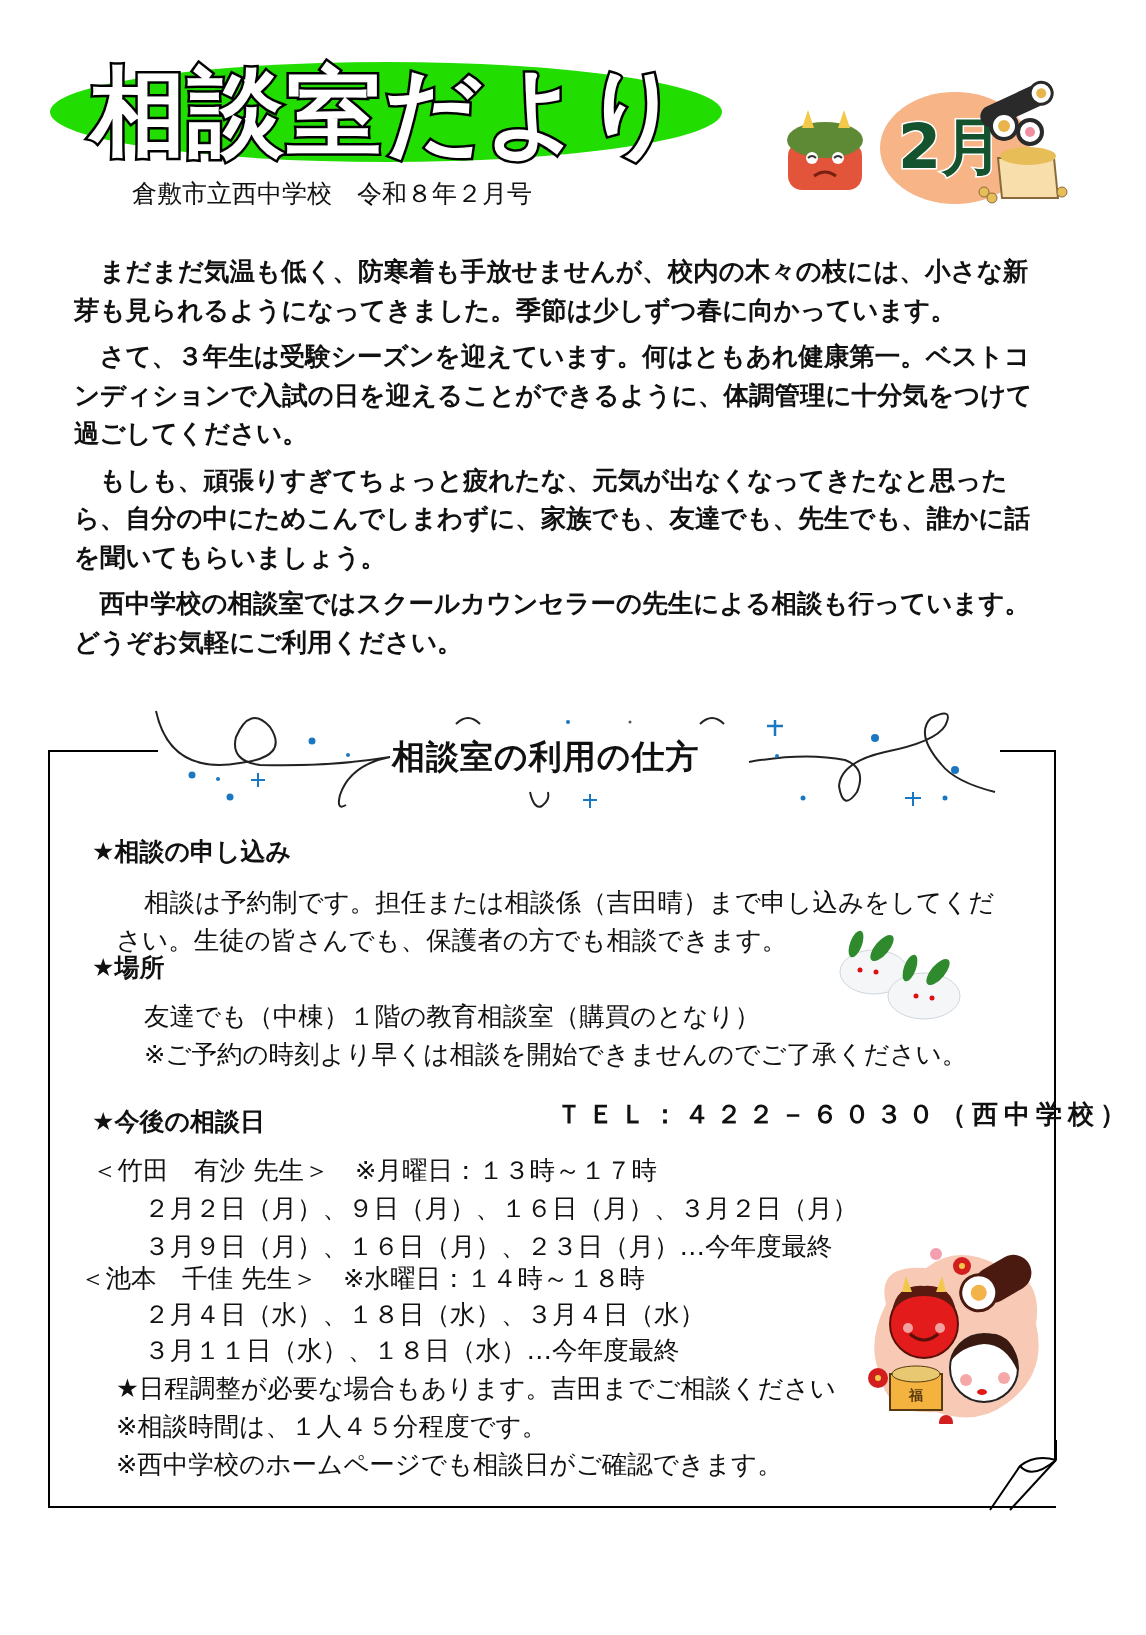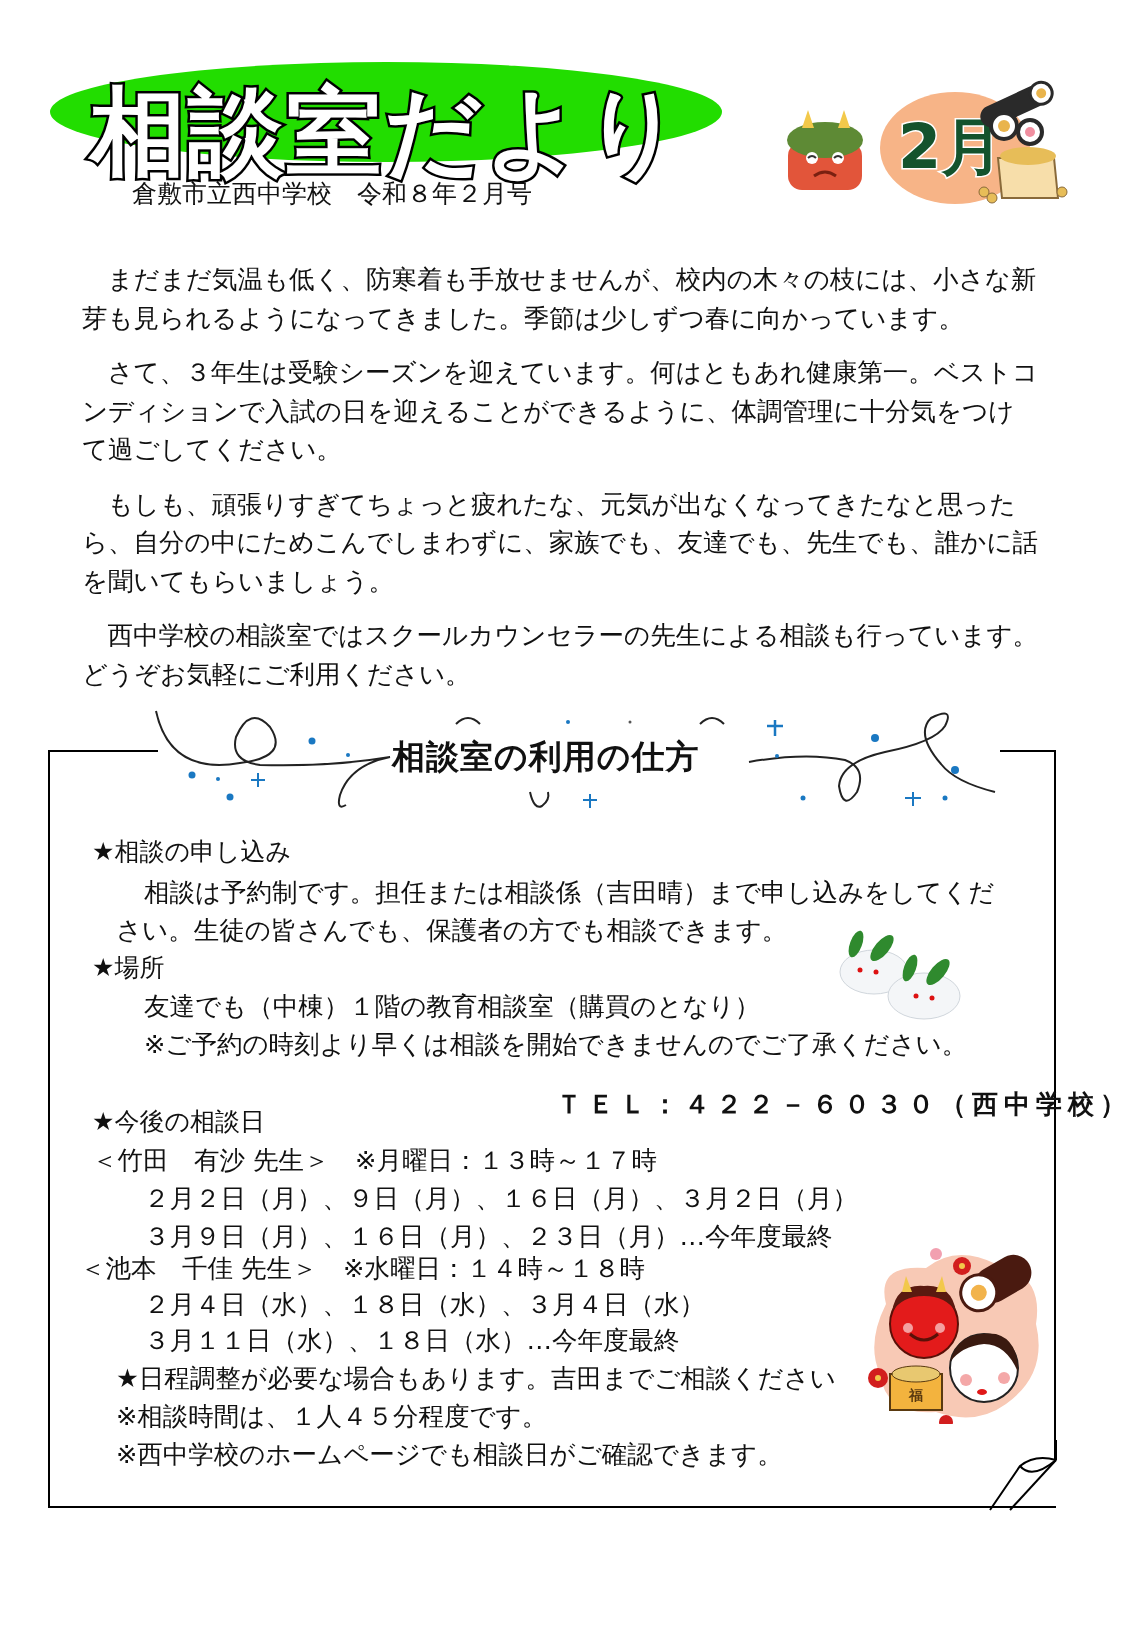--- a/index.html
+++ b/index.html
@@ -17,21 +17,20 @@
   }
   #title-text {
     left: 90px; top: 52px; width: 620px; height: 120px;
     font-family: "DejaVu Sans", sans-serif; font-weight: bold;
     font-size: 96px; line-height: 120px; letter-spacing: 2px;
     color: #ffffff;
     -webkit-text-stroke: 5px #000000;
     paint-order: stroke fill;
     text-shadow: 0 0 0 #000;
     white-space: nowrap;
-    margin-top: 20px;
   }
   #subtitle {
     left: 132px; top: 178px; font-size: 25px; line-height: 32px; white-space: nowrap; text-align: center;
   }
 
   
   #month-badge { left: 780px; top: 80px; width: 290px; height: 130px; }
   #month-circle {
     left: 100px; top: 12px; width: 150px; height: 112px;
     background: #f7b487; border-radius: 50%;
@@ -41,40 +40,40 @@
     color: #14532d;
     -webkit-text-stroke: 3px #ffffff; paint-order: stroke fill;
     white-space: nowrap;
   }
 
   
   #intro {
     left: 66px; top: 244px; width: 990px;
     font-size: 25.5px; line-height: 38.5px;
   }
-  #intro p { margin: 16px; text-indent: 1em; }
+  #intro p { margin: 8px; text-indent: 1em; font-weight: bold; }
 
   
   #usage-box {
     left: 48px; top: 750px; width: 1008px; height: 758px;
     border: 2px solid #000; border-top: none; border-right: none;
     box-sizing: border-box;
   }
   .box-top-line { position: absolute; height: 0; border-top: 2px solid #000; }
   .box-right-line { position: absolute; width: 0; border-left: 2px solid #000; }
 
   #box-heading {
     left: 392px; top: 732px; font-size: 33px; font-weight: bold; line-height: 50px;
     white-space: nowrap; letter-spacing: 1px;
   }
 
   .section-h {
-    position: absolute; font-size: 25px; font-weight: normal; line-height: 36px; white-space: nowrap;
-  }
-  .line { position: absolute; font-size: 25.5px; line-height: 36px; white-space: nowrap; }
+    position: absolute; font-size: 25px; font-weight: bold; line-height: 36px; white-space: nowrap;
+  }
+  .line { position: absolute; font-size: 25.5px; line-height: 36px; white-space: nowrap; margin-top: 10px; }
   #tel { font-weight: bold; letter-spacing: 6px; font-size: 26px; }
 </style>
 </head>
 <body>
 
 <div class="abs" id="title-ellipse"></div>
 <div class="abs" id="title-text">相談室だより</div>
 <div class="abs" id="subtitle">倉敷市立西中学校　令和８年２月号</div>
 
 <div class="abs" id="month-badge">

